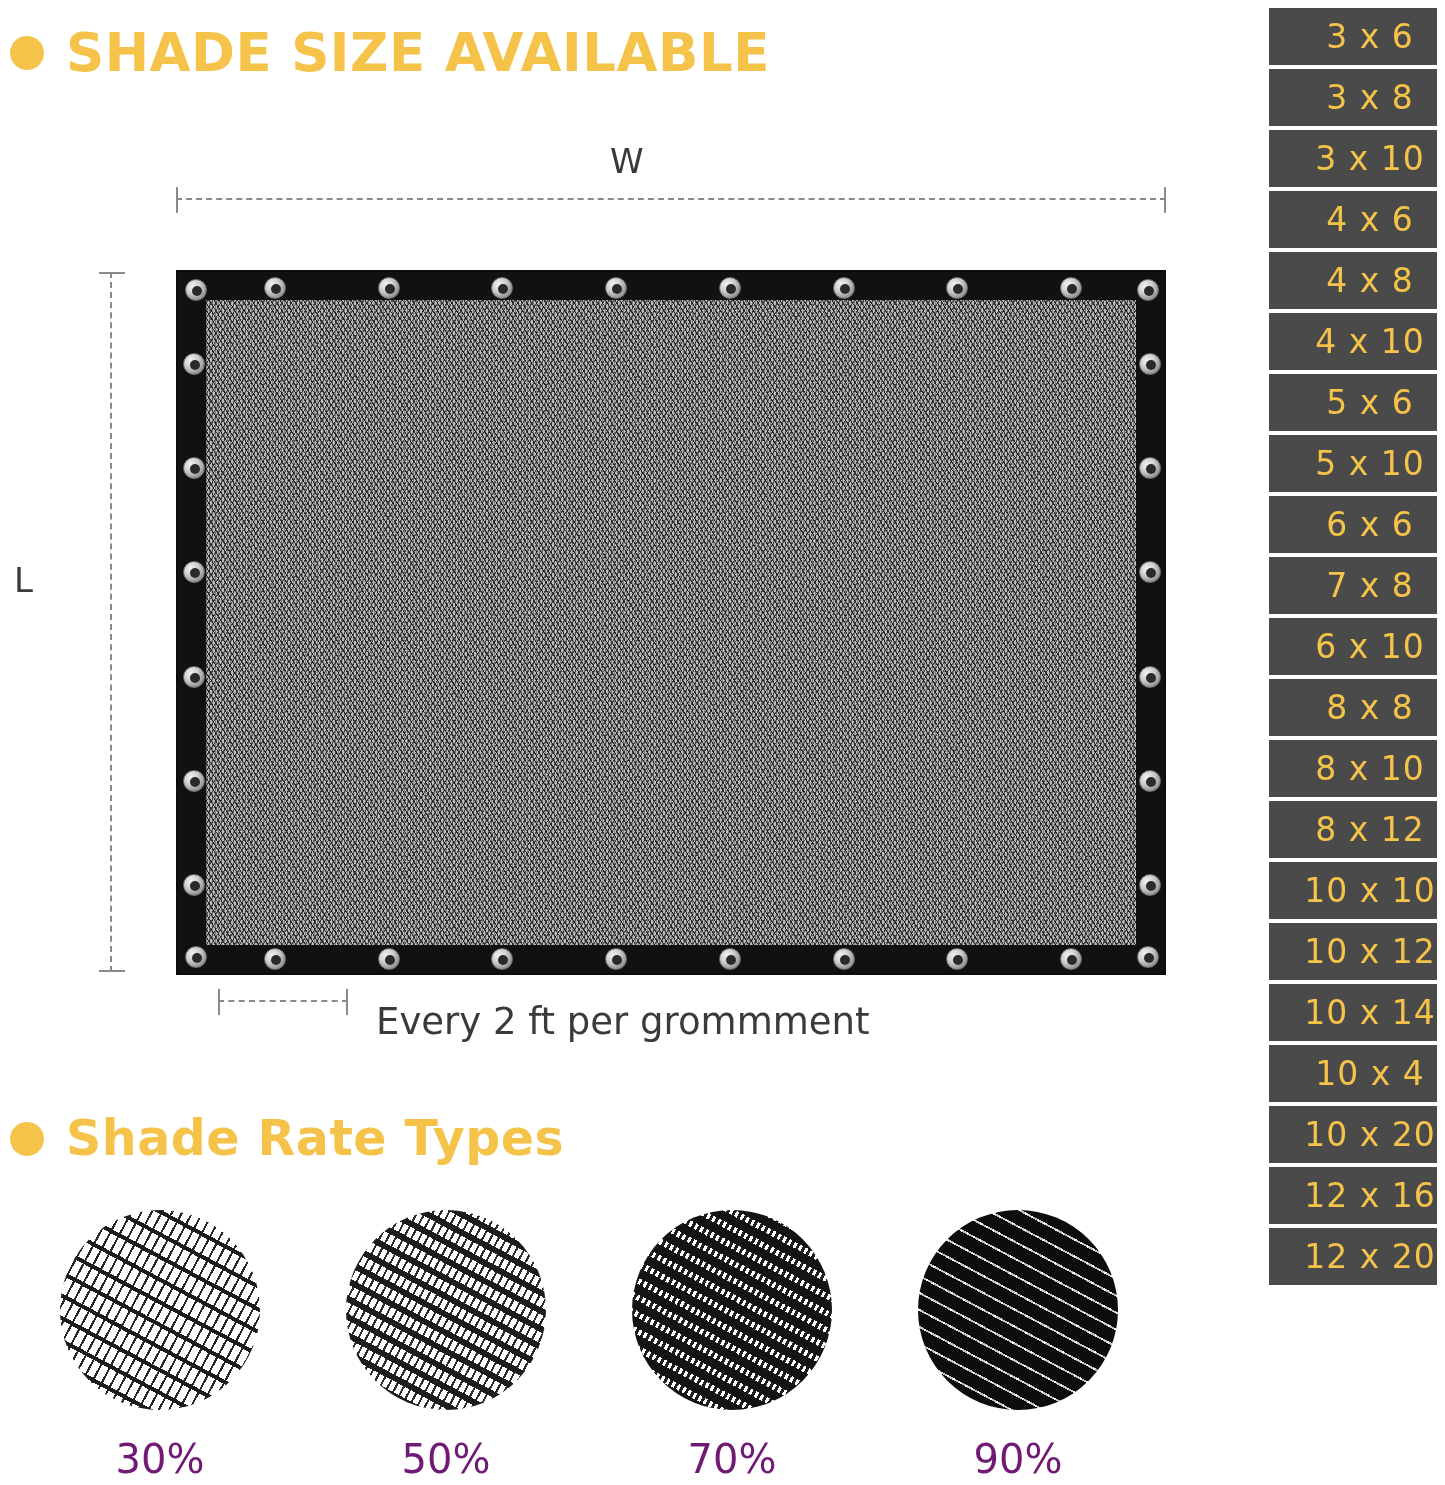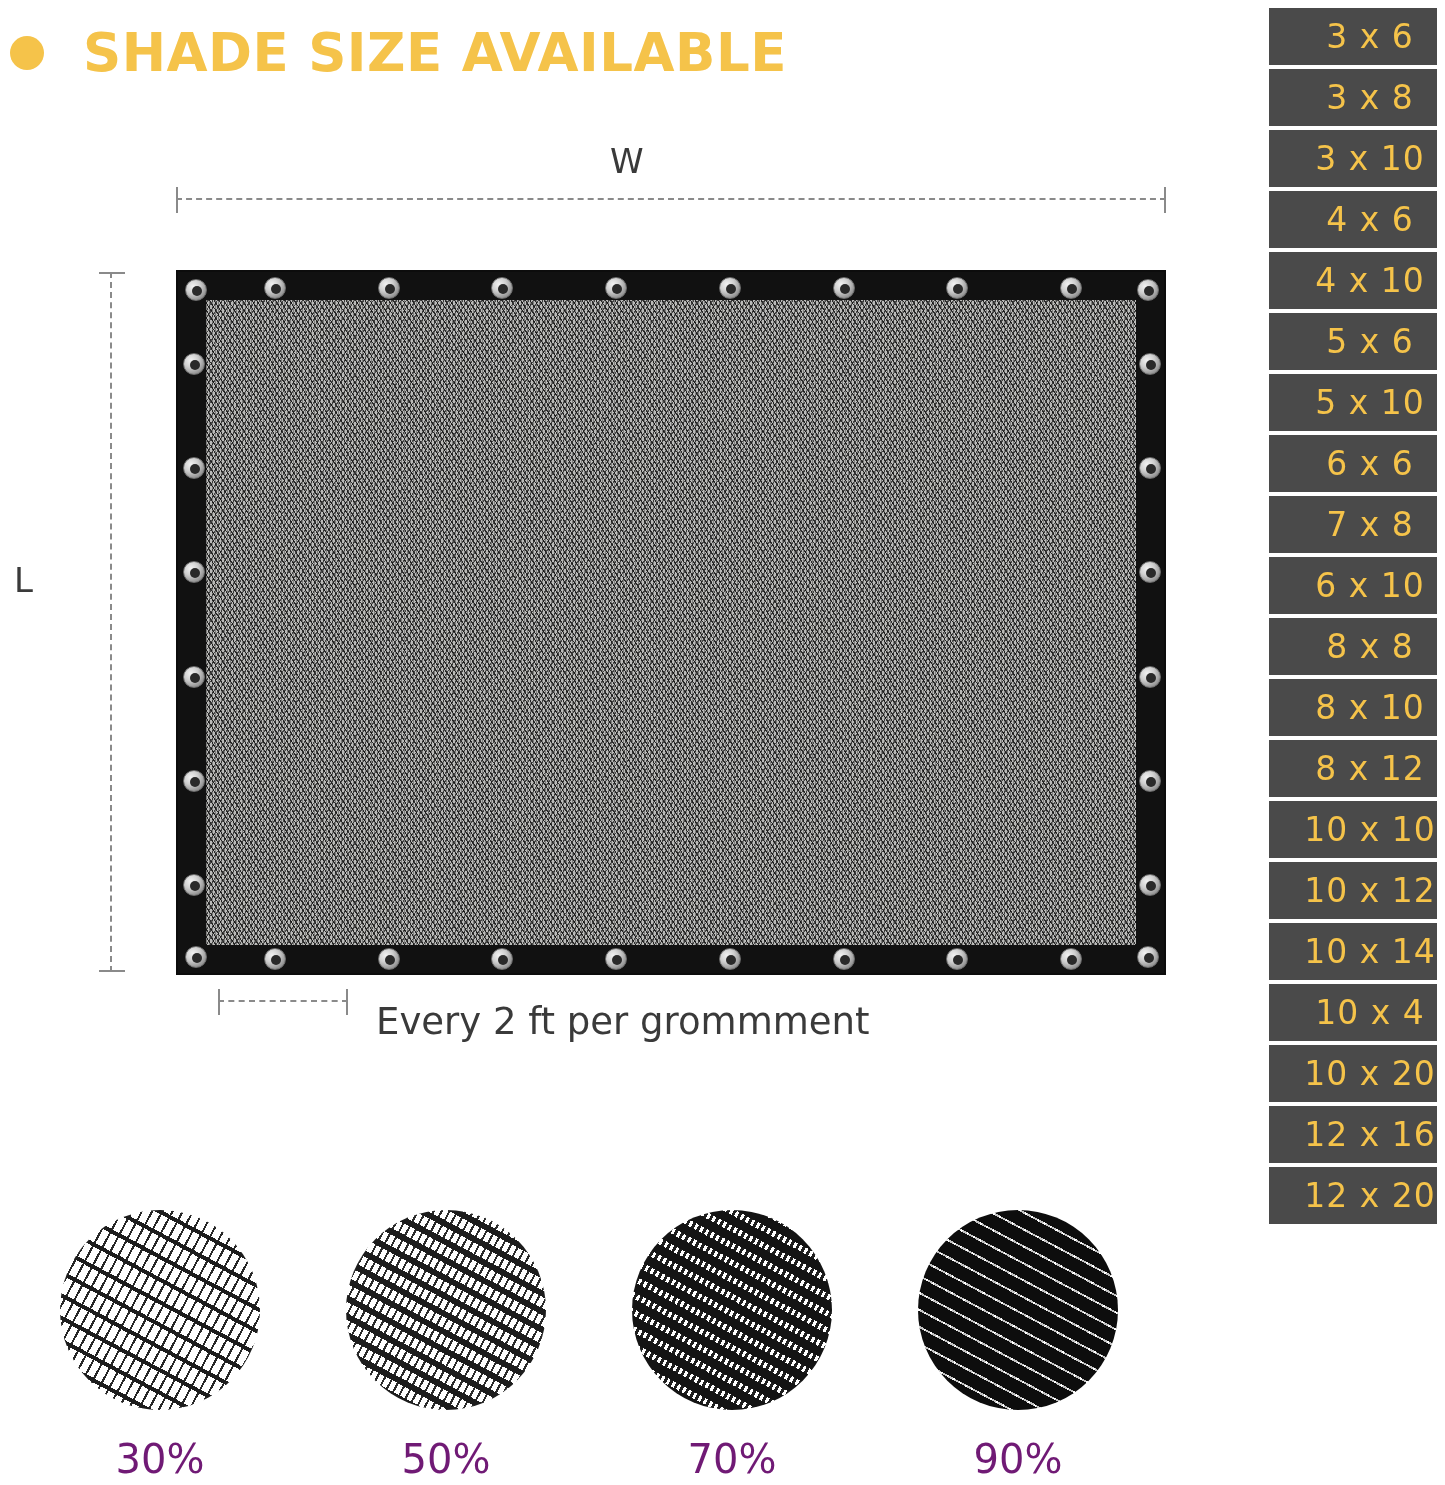--- a/index.html
+++ b/index.html
@@ -22,21 +22,21 @@
     left: 0; top: 0;
     width: 1270px;
     height: 1485px;
   }
 
   
   .section-heading {
     position: absolute;
     display: flex;
     align-items: center;
-    gap: 39px;
+    gap: 22px;
   }
   .bullet-dot {
     width: 34px;
     height: 34px;
     border-radius: 50%;
     background: #f5c34a;
     flex: 0 0 auto;
   }
   .heading-text {
     font-family: "DejaVu Sans", sans-serif;
@@ -296,20 +296,24 @@
           <div class="grommet" style="left: 961px; top: 601.917px;"></div>
         </div>
     </div>
 
     <div id="grommet-note">
       <span id="grommet-gap-line"></span>
       <span id="grommet-note-text">Every 2 ft per grommment</span>
     </div>
   </div>
 
+  <div class="section-heading" id="shade-rate-heading">
+    <span class="bullet-dot"></span>
+    <span class="heading-text">Shade Rate Types</span>
+  </div>
 
   <div id="shade-rates">
       <div class="rate-item">
         <div class="swatch swatch-30"></div>
         <div class="rate-label">30%</div>
       </div>
       <div class="rate-item">
         <div class="swatch swatch-50"></div>
         <div class="rate-label">50%</div>
       </div>
@@ -323,20 +327,21 @@
       </div>
     </div>
 
 </div>
 
 <div id="size-list">
     <div class="size-chip">3 x 6</div>
     <div class="size-chip">3 x 8</div>
     <div class="size-chip">3 x 10</div>
     <div class="size-chip">4 x 6</div>
+    <div class="size-chip">4 x 8</div>
     <div class="size-chip">4 x 10</div>
     <div class="size-chip">5 x 6</div>
     <div class="size-chip">5 x 10</div>
     <div class="size-chip">6 x 6</div>
     <div class="size-chip">7 x 8</div>
     <div class="size-chip">6 x 10</div>
     <div class="size-chip">8 x 8</div>
     <div class="size-chip">8 x 10</div>
     <div class="size-chip">8 x 12</div>
     <div class="size-chip">10 x 10</div>

